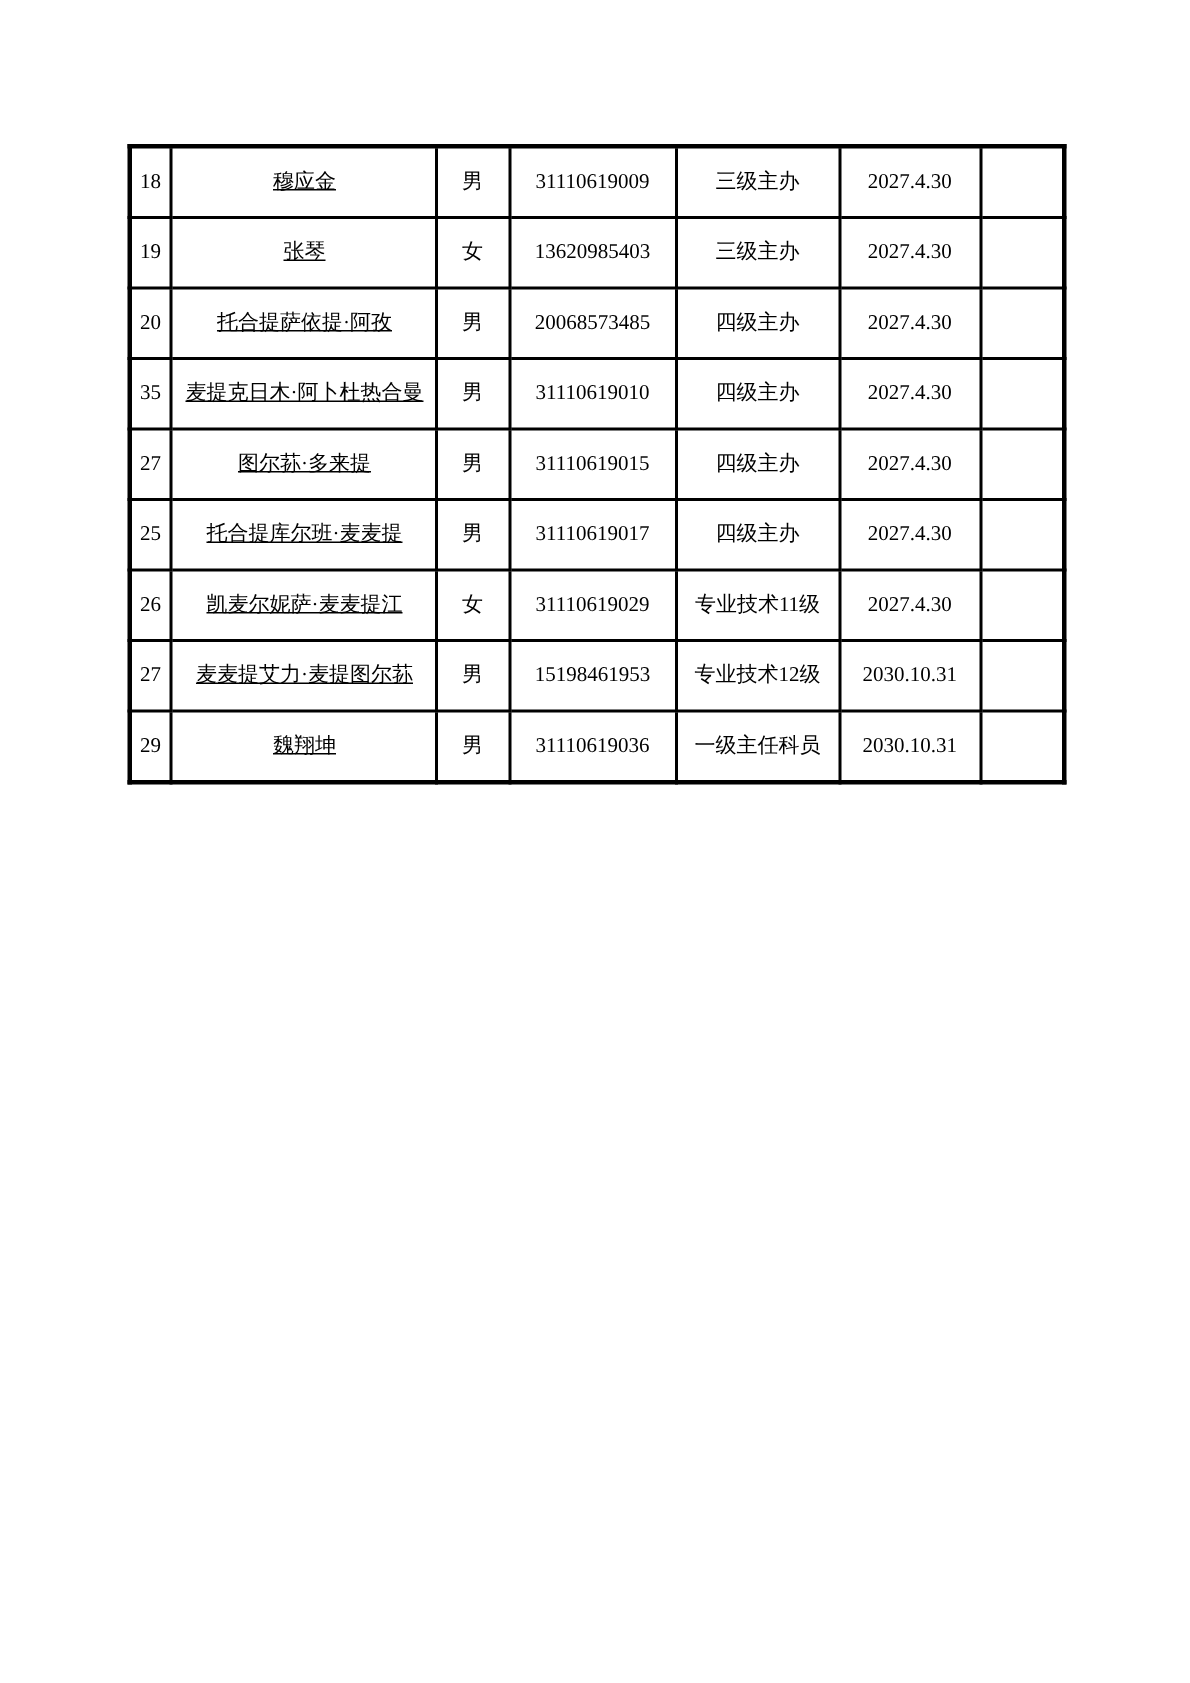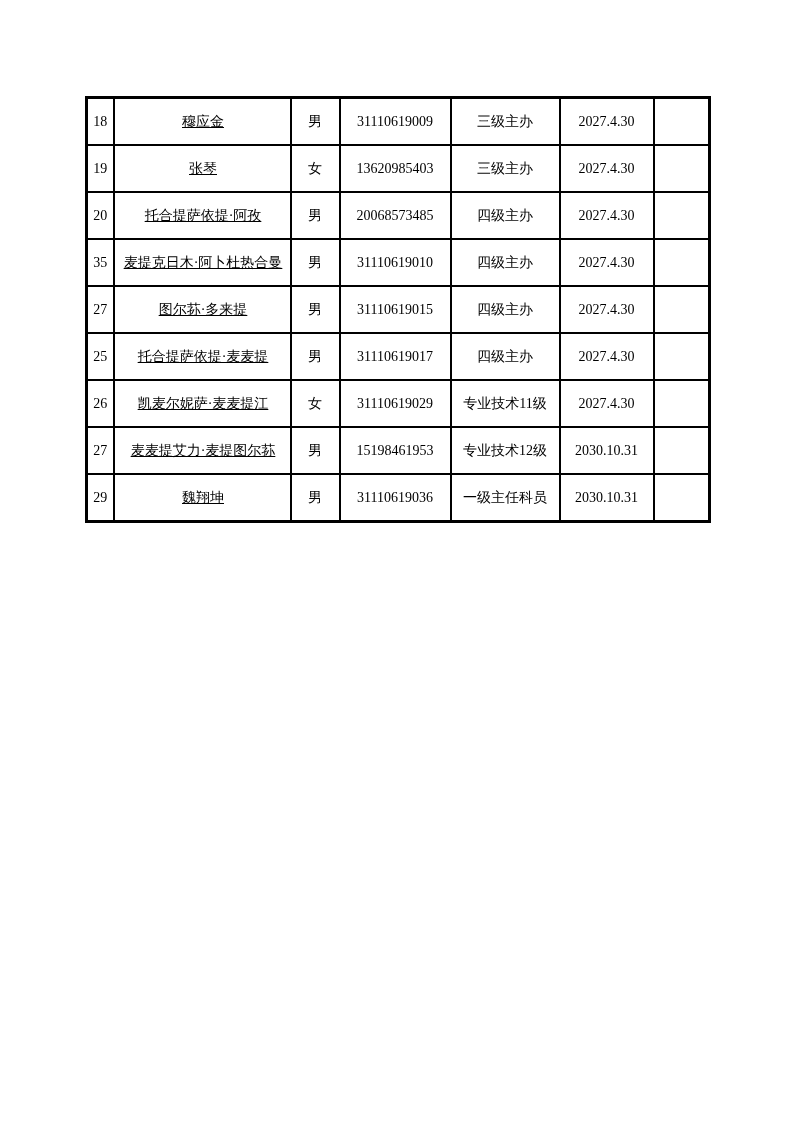--- a/index.html
+++ b/index.html
@@ -105,21 +105,21 @@
         <td class="cell-num">27</td>
         <td class="cell-name">图尔荪·多来提</td>
         <td class="cell-sex">男</td>
         <td class="cell-id">31110619015</td>
         <td class="cell-rank">四级主办</td>
         <td class="cell-date">2027.4.30</td>
         <td class="cell-blank"></td>
       </tr>
       <tr>
         <td class="cell-num">25</td>
-        <td class="cell-name">托合提萨依提·麦麦提</td>
+        <td class="cell-name">托合提库尔班·麦麦提</td>
         <td class="cell-sex">男</td>
         <td class="cell-id">31110619017</td>
         <td class="cell-rank">四级主办</td>
         <td class="cell-date">2027.4.30</td>
         <td class="cell-blank"></td>
       </tr>
       <tr>
         <td class="cell-num">26</td>
         <td class="cell-name">凯麦尔妮萨·麦麦提江</td>
         <td class="cell-sex">女</td>

